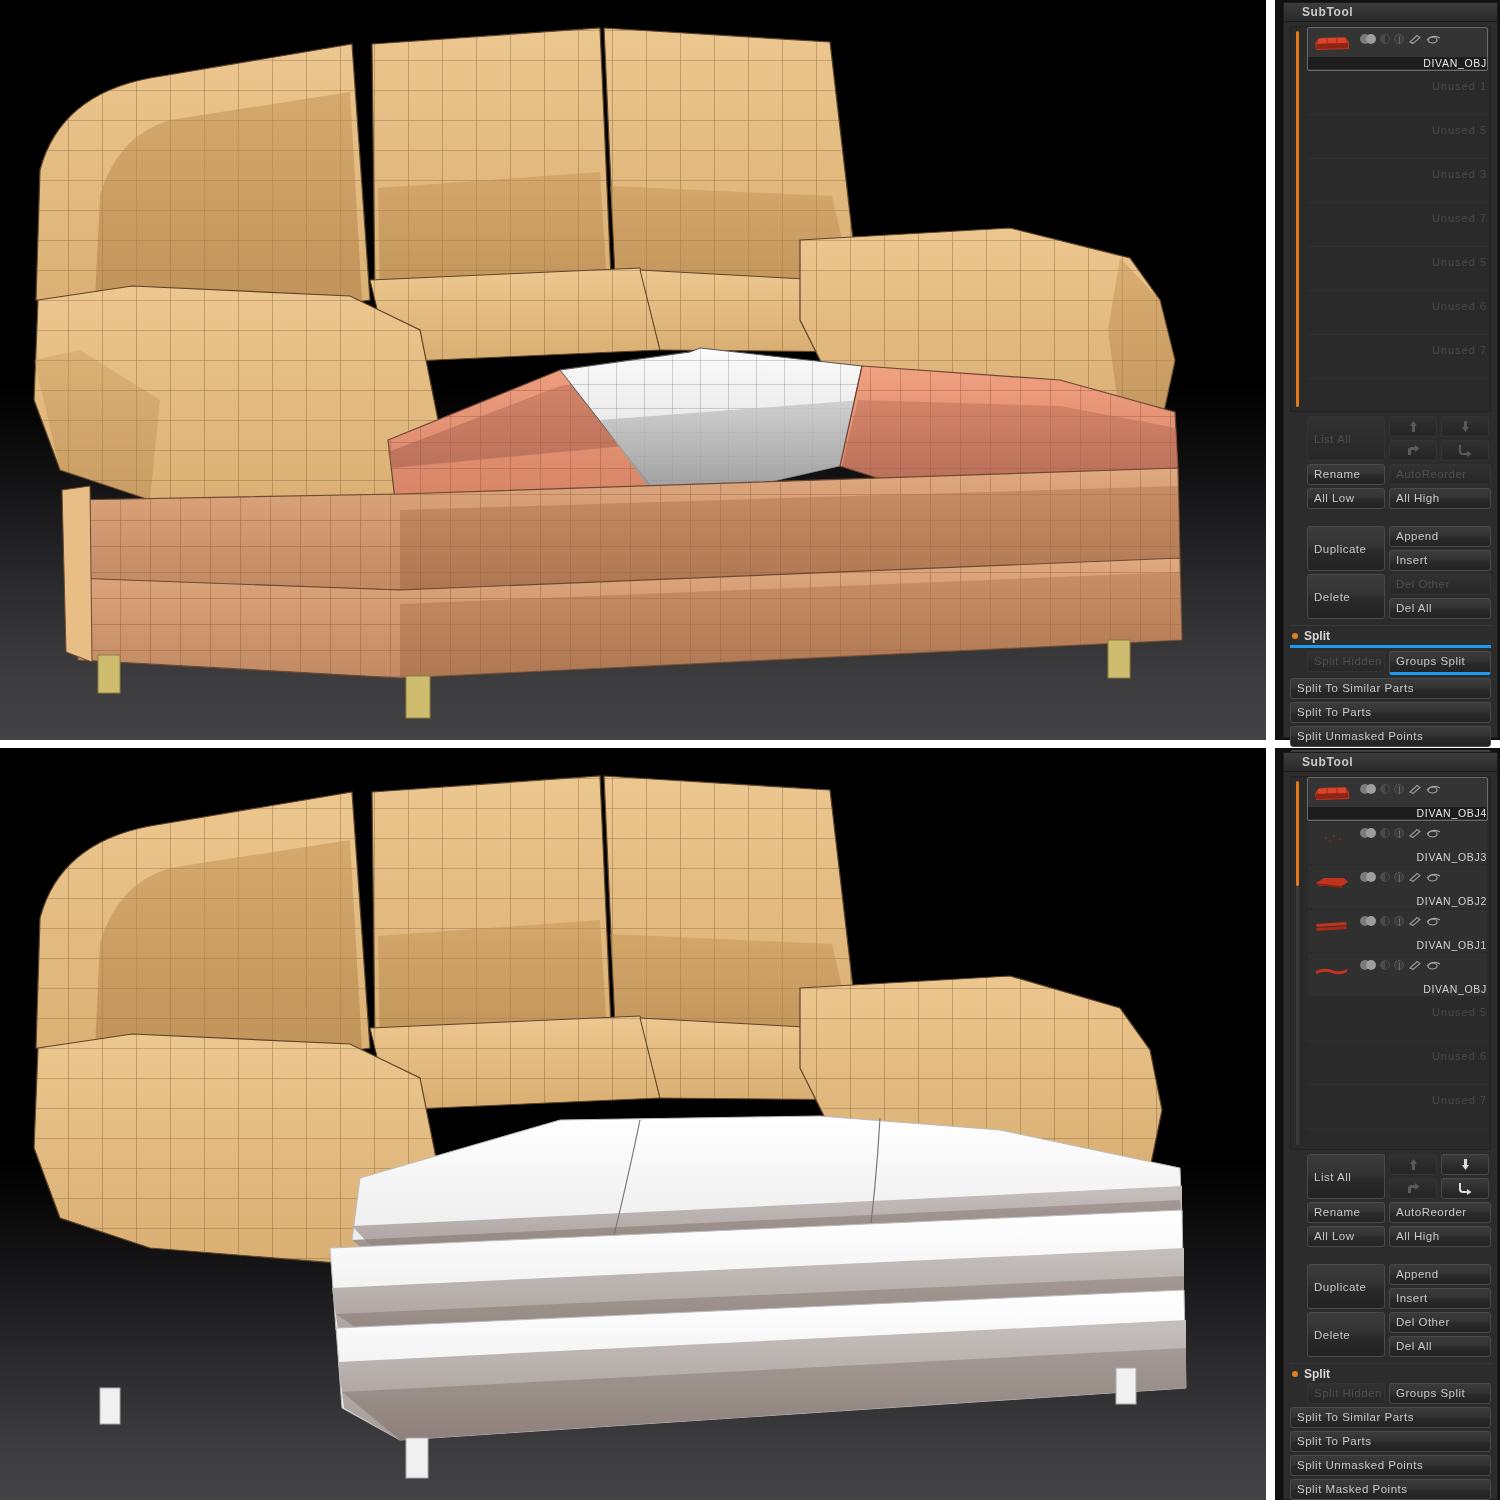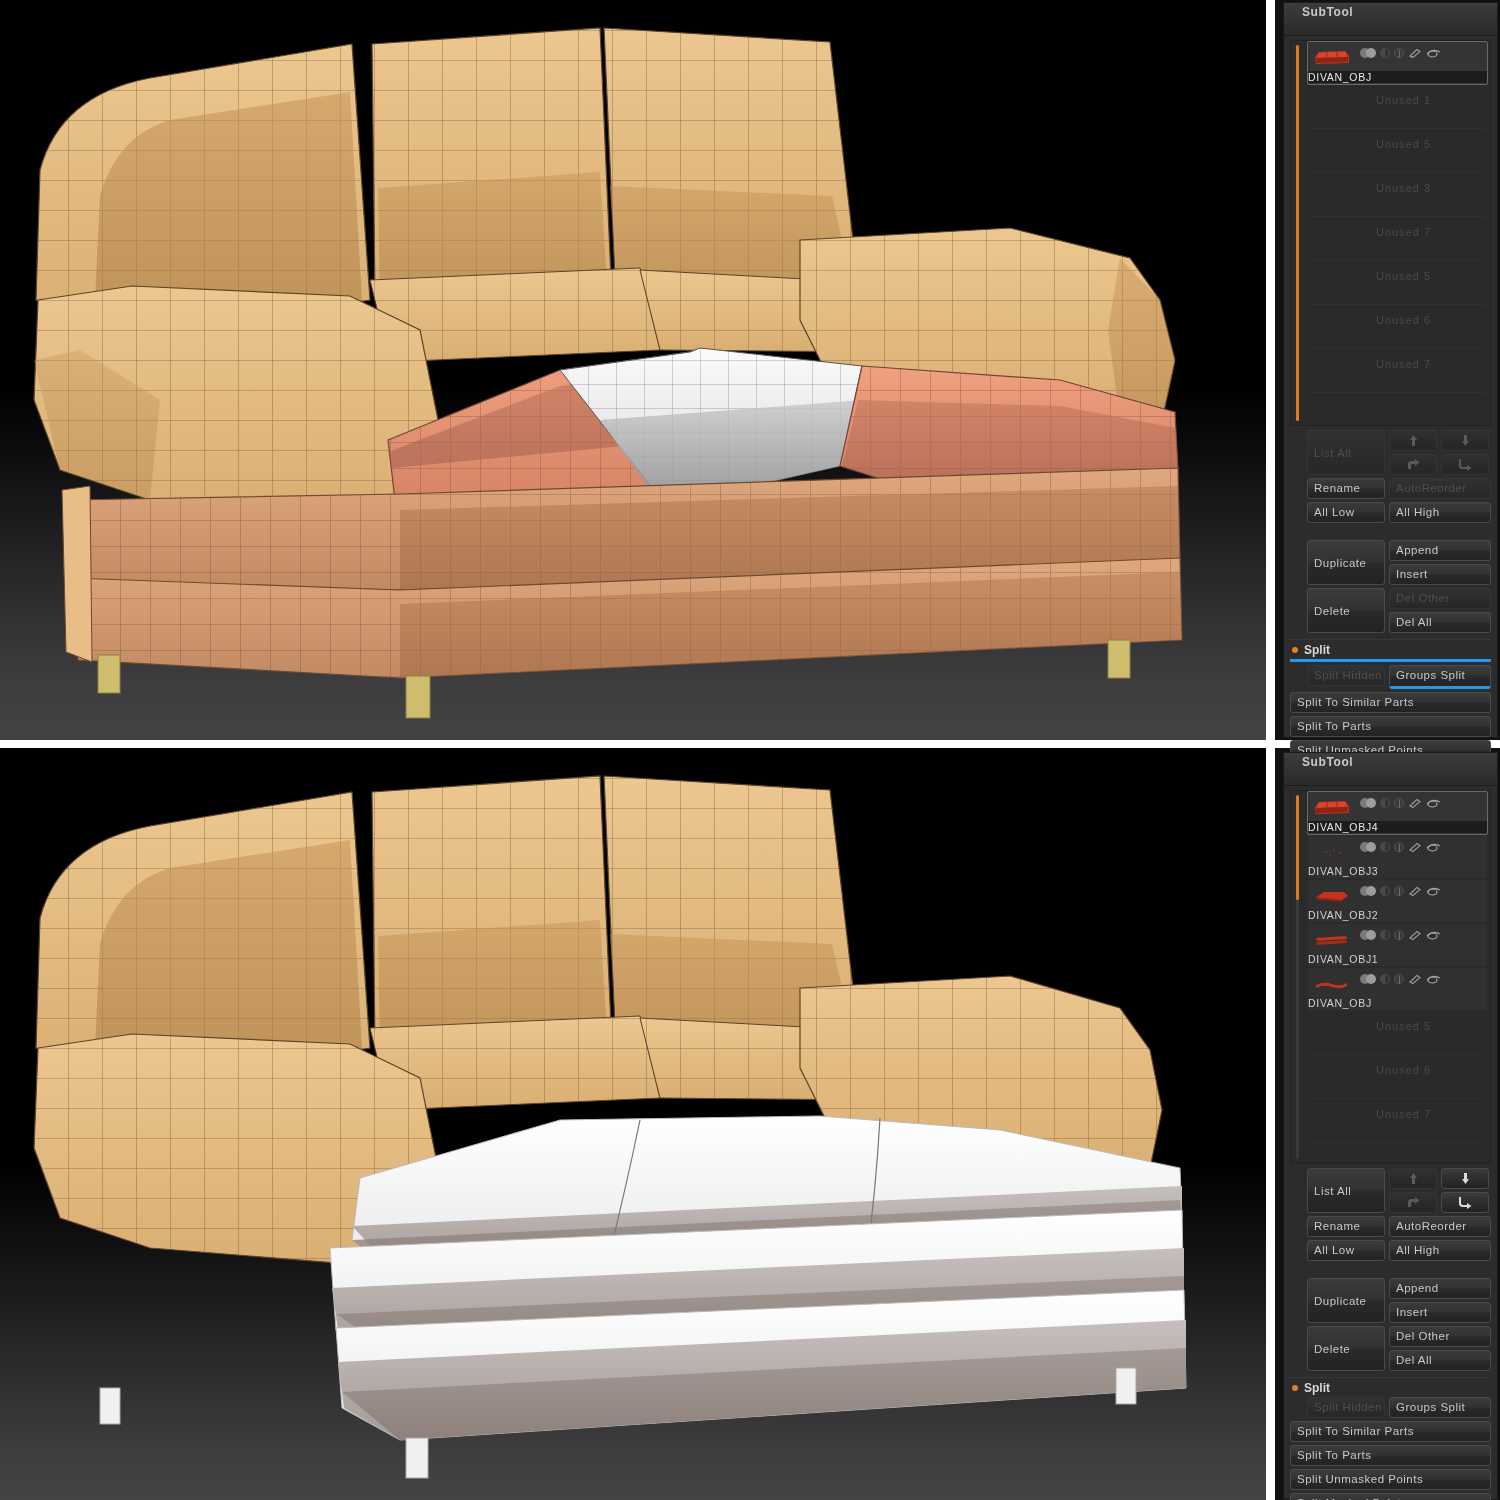--- a/index.html
+++ b/index.html
@@ -43,21 +43,21 @@
   
   .palette {
     position:absolute;
     background:#2c2c2c;
     border:1px solid #1b1b1b;
   }
   #palette-top    { left:1283px; top:2px;   width:215px; height:736px; }
   #palette-bottom { left:1283px; top:752px; width:215px; height:748px; }
 
   .pal-title {
-    height:33px; line-height:19px;
+    height:19px; line-height:19px;
     padding-left:18px;
     color:#c9c9c9; font-size:12px; font-weight:bold;
     letter-spacing:0.6px;
     background: linear-gradient(to bottom,#3c3c3c,#2a2a2a);
     border-bottom:1px solid #1c1c1c;
     font-family:"Liberation Sans", sans-serif;
   }
 
   .pal-body { position:relative; padding:4px 6px 0 6px; }
 
@@ -91,33 +91,33 @@
   }
   .st-row .thumb {
     position:absolute; left:4px; top:3px; width:40px; height:26px;
   }
   .st-row .icons {
     position:absolute; left:52px; top:4px; height:14px;
     display:flex; align-items:center; gap:4px;
   }
   .st-row .name {
     position:absolute; left:0; right:0; bottom:1px;
-    text-align:left;
+    text-align:right;
     font-size:10.5px; color:#d2d2d2;
     font-family:"Liberation Sans", sans-serif;
     letter-spacing:0.7px;
   }
   .st-row.selected .name { background:#1d1d1d; color:#e8e8e8; }
 
   .st-row.unused {
     height:44px; background:transparent; border:1px solid transparent;
     border-bottom:1px solid #303030;
   }
   .st-row.unused .name {
-    bottom:auto; top:8px; text-align:center; padding-left:12px;
+    bottom:auto; top:8px; text-align:right; padding-left:12px;
     color:#4a4a4a; letter-spacing:1px; font-size:11px;
   }
 
   
   .ic { display:inline-block; }
   .ic-poly {
     width:16px; height:10px; position:relative;
   }
   .ic-poly i {
     position:absolute; top:0; width:10px; height:10px; border-radius:50%;

